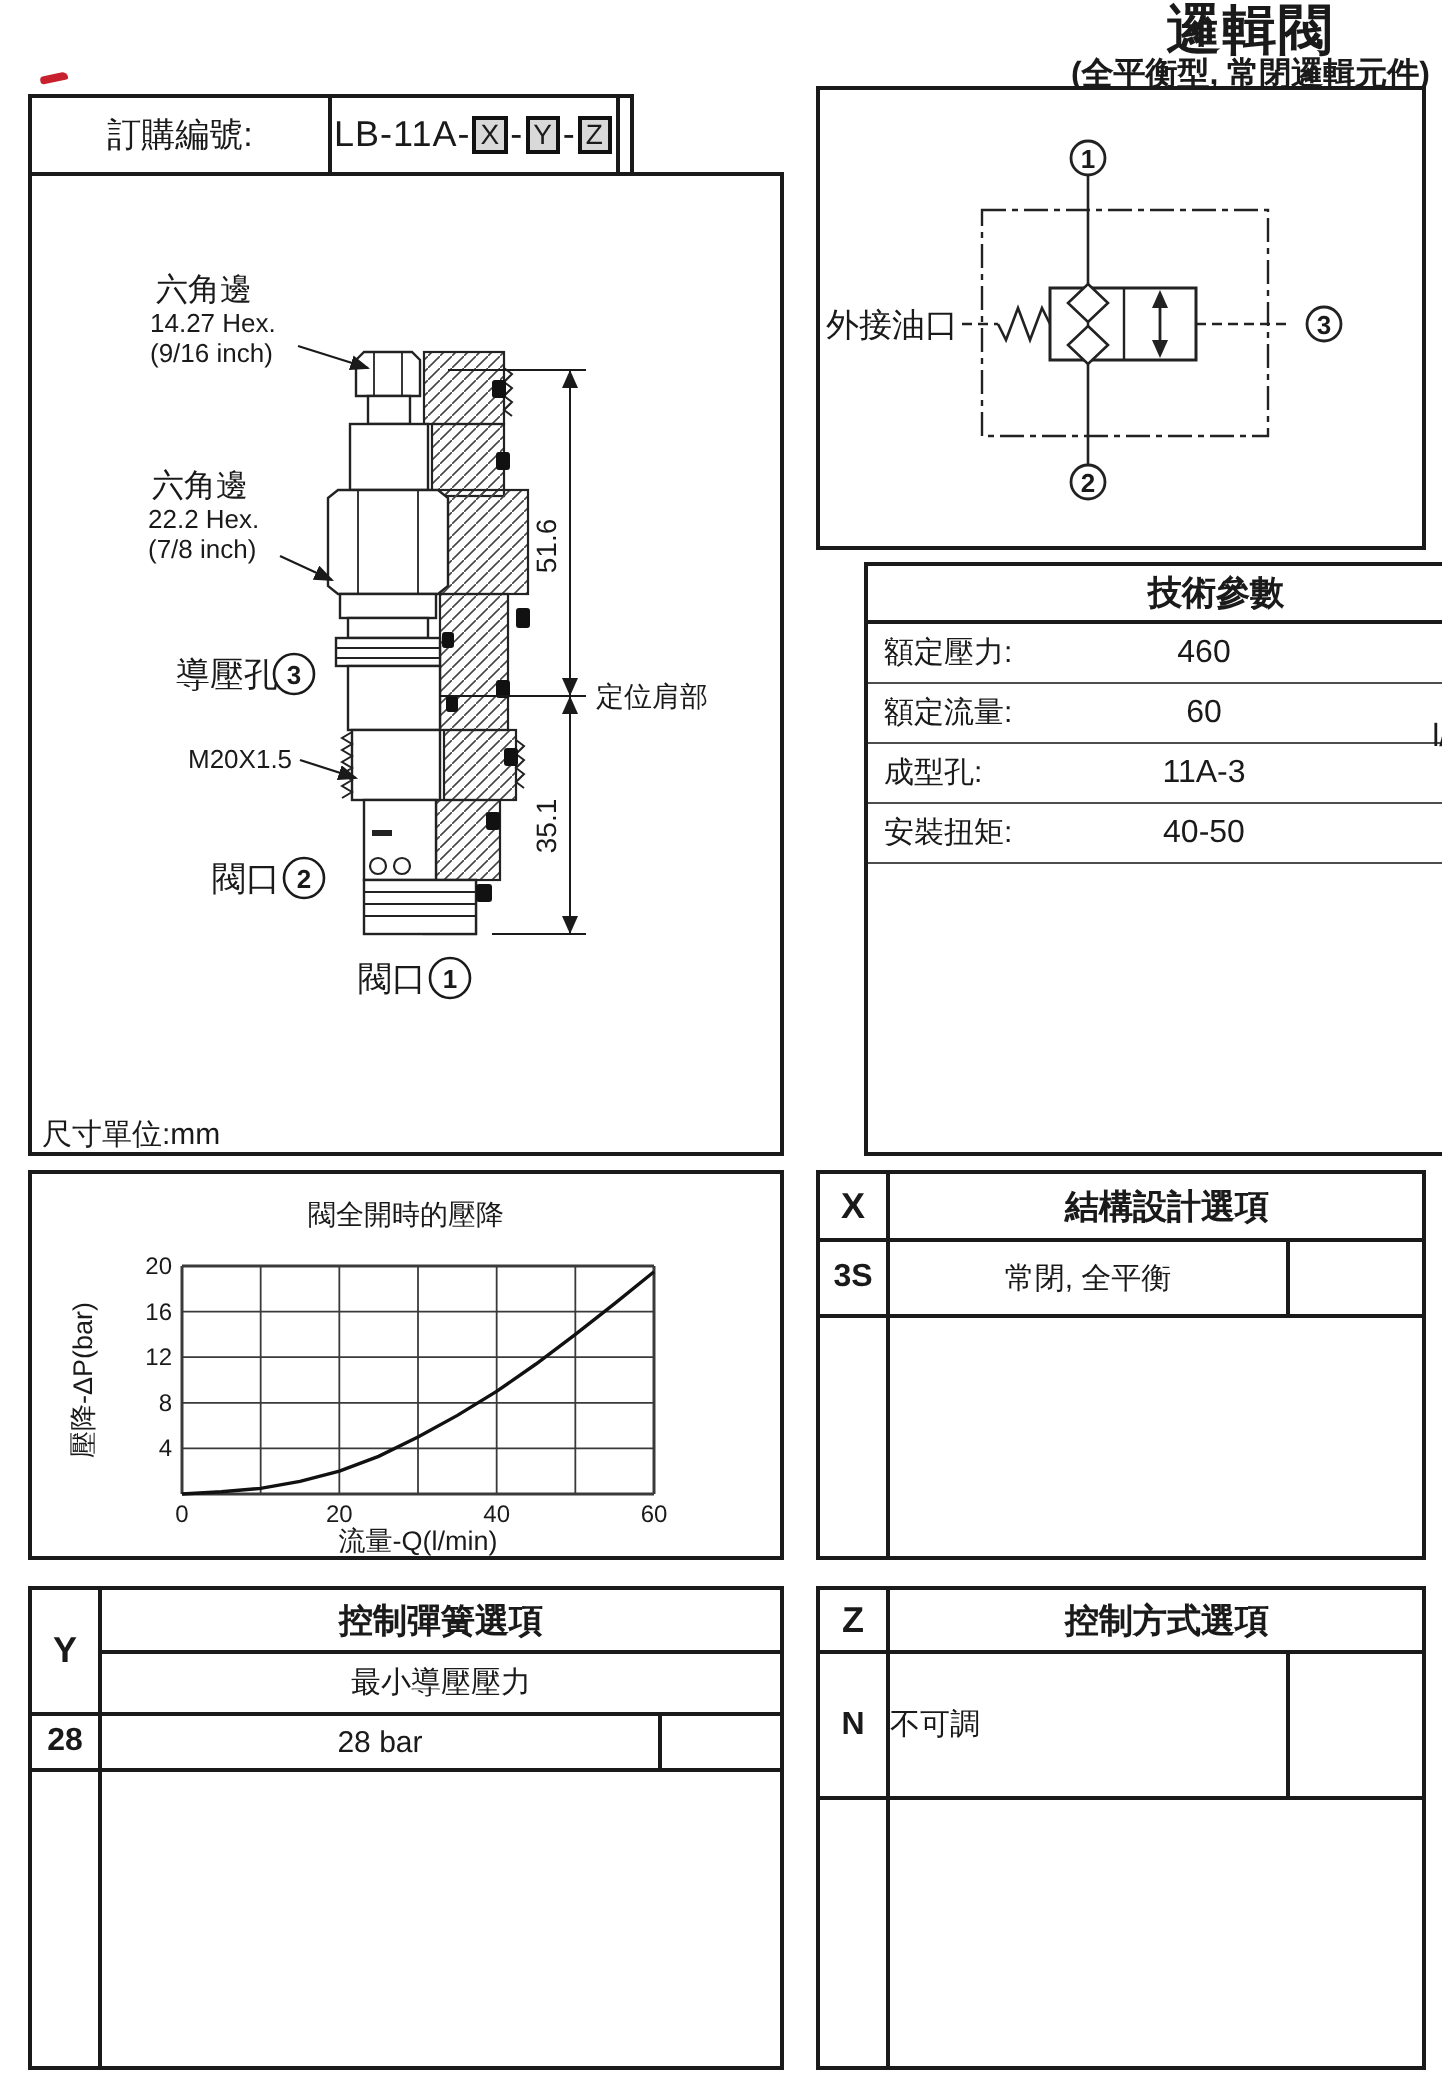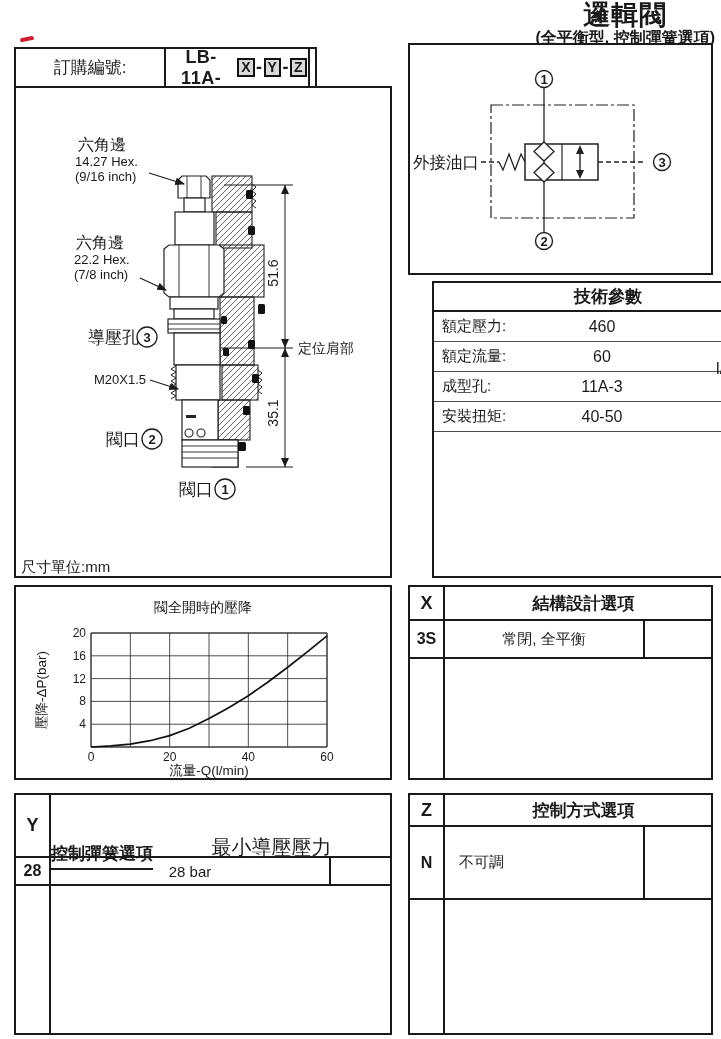--- a/index.html
+++ b/index.html
@@ -12,21 +12,21 @@
   .main-title{font-size:27px;font-weight:bold;letter-spacing:1px;}
   .subtitle{font-size:16px;font-weight:bold;margin-top:1px;}
 
   .red-mark{position:absolute;left:20px;top:37px;width:14px;height:4px;background:#c8202c;
             transform:rotate(-12deg);border-radius:2px 3px 1px 2px;}
 
   
   .order-box{left:14px;top:47px;width:303px;height:41px;display:flex;text-align:center;}
   .order-cell{display:flex;align-items:center;justify-content:center;box-sizing:border-box;height:100%;}
   .order-label-cell{flex:0 0 150px;border-right:2px solid #1a1a1a;font-size:17px;}
-  .order-code-cell{flex:0 0 144px;border-right:2px solid #1a1a1a;font-size:18px;font-weight:bold;letter-spacing:.5px;}
+  .order-code-cell{flex:0 0 144px;border-right:2px solid #1a1a1a;font-size:18px;font-weight:normal;letter-spacing:.5px;}
   .order-empty-cell{flex:1;}
   .code-letter{display:inline-block;border:2px solid #111;background:#d9d9d9;padding:0 2px;
                font-size:14px;line-height:15px;margin:0 1px;}
 
   
   .drawing-box{left:14px;top:86px;width:378px;height:492px;}
   .circuit-box{left:408px;top:43px;width:305px;height:232px;}
 
   svg text{fill:#1a1a1a;}
   .svg-cn{font-size:16px;}
@@ -57,40 +57,40 @@
   .opt-box{display:flex;flex-direction:column;}
   .opt-header{display:flex;border-bottom:2px solid #1a1a1a;box-sizing:border-box;}
   .opt-code{flex:0 0 35px;border-right:2px solid #1a1a1a;display:flex;align-items:center;
             justify-content:center;font-weight:bold;font-size:18px;box-sizing:border-box;}
   .opt-title{flex:1;display:flex;align-items:center;justify-content:center;font-weight:bold;font-size:17px;padding-left:11px;}
   .opt-row{display:flex;border-bottom:2px solid #1a1a1a;box-sizing:border-box;justify-content:center;}
   .opt-code2{flex:0 0 35px;border-right:2px solid #1a1a1a;display:flex;align-items:center;
              justify-content:center;font-weight:bold;font-size:16px;box-sizing:border-box;}
   .opt-desc{display:flex;align-items:center;justify-content:center;font-size:15px;
             border-right:2px solid #1a1a1a;box-sizing:border-box;}
-  .opt-desc-left{justify-content:flex-start;padding-left:14px;}
+  .opt-desc-left{justify-content:flex-start;padding-left:0;}
   .opt-tail{flex:1;}
   .opt-rest{flex:1;display:flex;}
   .opt-code-space{flex:0 0 35px;border-right:2px solid #1a1a1a;box-sizing:border-box;}
-  .y-right{flex:1;display:flex;flex-direction:row;margin-top:43px;}
+  .y-right{flex:1;display:flex;flex-direction:column;}
   .y-h1{height:32px;border-bottom:2px solid #1a1a1a;display:flex;align-items:center;
         justify-content:center;font-weight:bold;font-size:17px;box-sizing:border-box;}
-  .y-h2{flex:1;display:flex;align-items:center;justify-content:center;font-size:20px;}
+  .y-h2{flex:1;display:flex;align-items:center;justify-content:center;font-size:15px;}
   .x-box{left:408px;top:585px;width:305px;height:195px;}
   .ybox{left:14px;top:793px;width:378px;height:242px;}
   .zbox{left:408px;top:793px;width:305px;height:242px;}
 </style>
 </head>
 <body>
 
 <div class="page">
 
   <div class="title-block">
     <div class="main-title">邏輯閥</div>
-    <div class="subtitle">(全平衡型, 控制彈簧選項)</div>
+    <div class="subtitle">(全平衡型, 常閉邏輯元件)</div>
   </div>
 
   <div class="red-mark"></div>
 
   <div class="box order-box">
     <div class="order-cell order-label-cell">訂購編號:</div>
     <div class="order-cell order-code-cell">
       <span>LB-11A-</span>
         <span class="code-letter">X</span>
         <span>-</span>

